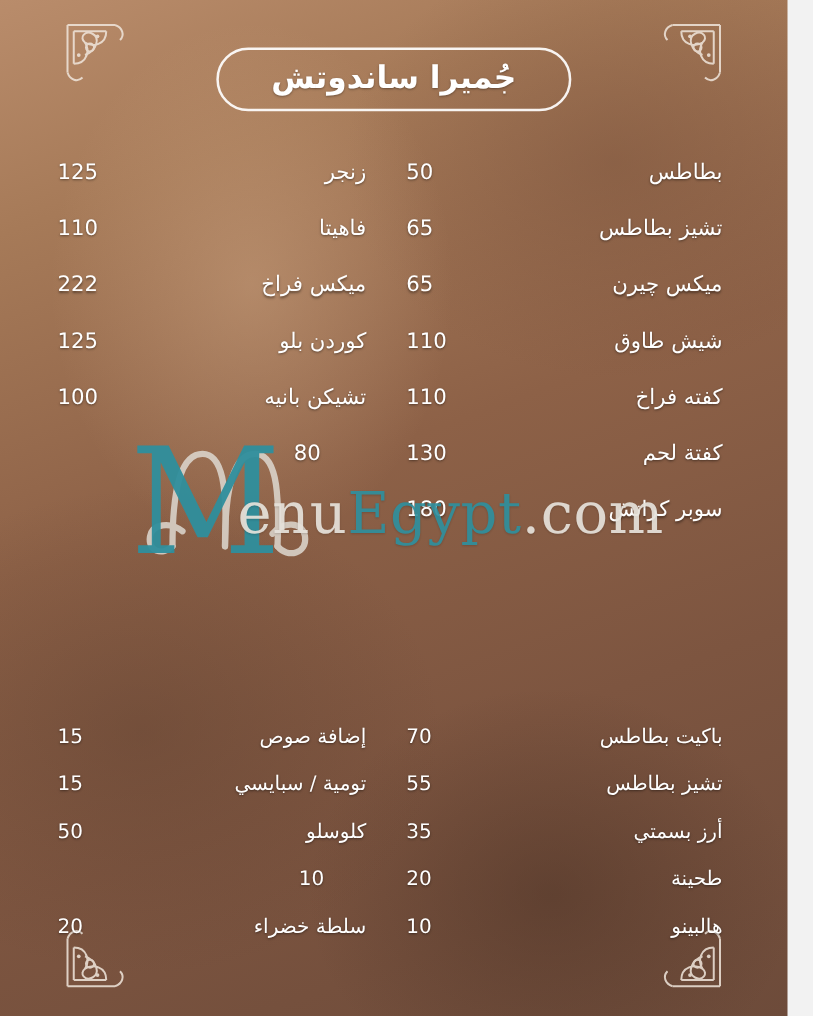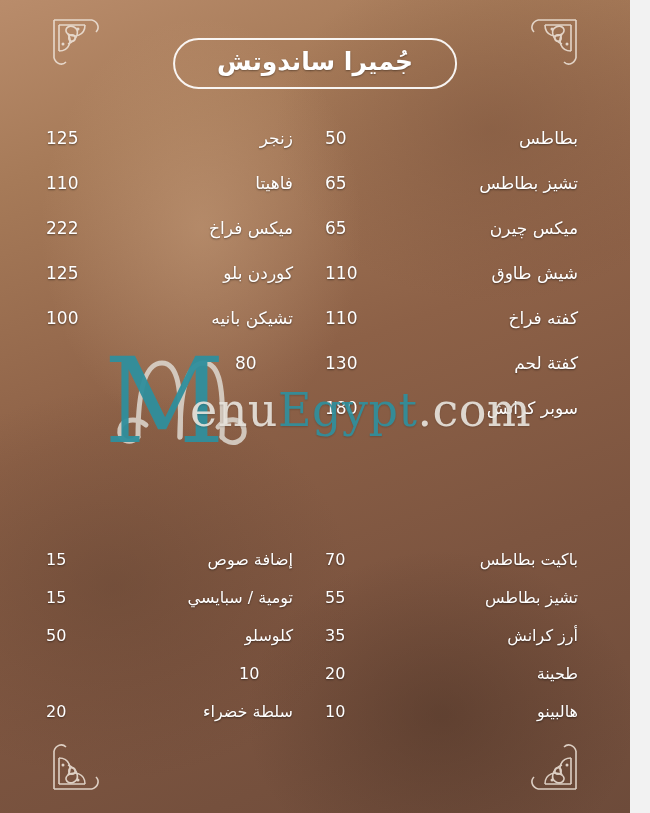--- a/index.html
+++ b/index.html
@@ -112,21 +112,21 @@
   .menu-block.block2 .item-name { font-size: 16px; }
 
   .item-price {
     flex: 0 0 58px;
     text-align: left;
     font-size: 17px;
     color: #ffffff;
     text-shadow: 0 1px 2px rgba(0,0,0,0.45);
     direction: ltr;
   }
-  .menu-block.block2 .item-price { font-size: 16px; flex-basis: 54px; }
+  .menu-block.block2 .item-price { font-size: 16px; flex-basis: 54px; margin-top: 29px; }
 
   
   .watermark {
     position: absolute;
     left: 104px;
     top: 345px;
     width: 450px;
     height: 130px;
     pointer-events: none;
     user-select: none;
@@ -316,21 +316,21 @@
     <div class="col right">
       <div class="row">
         <span class="item-name">باكيت بطاطس</span>
         <span class="item-price">70</span>
       </div>
       <div class="row">
         <span class="item-name">تشيز بطاطس</span>
         <span class="item-price">55</span>
       </div>
       <div class="row">
-        <span class="item-name">أرز كرانش</span>
+        <span class="item-name">أرز بسمتي</span>
         <span class="item-price">35</span>
       </div>
       <div class="row">
         <span class="item-name">طحينة</span>
         <span class="item-price">20</span>
       </div>
       <div class="row">
         <span class="item-name">هالبينو</span>
         <span class="item-price">10</span>
       </div>

